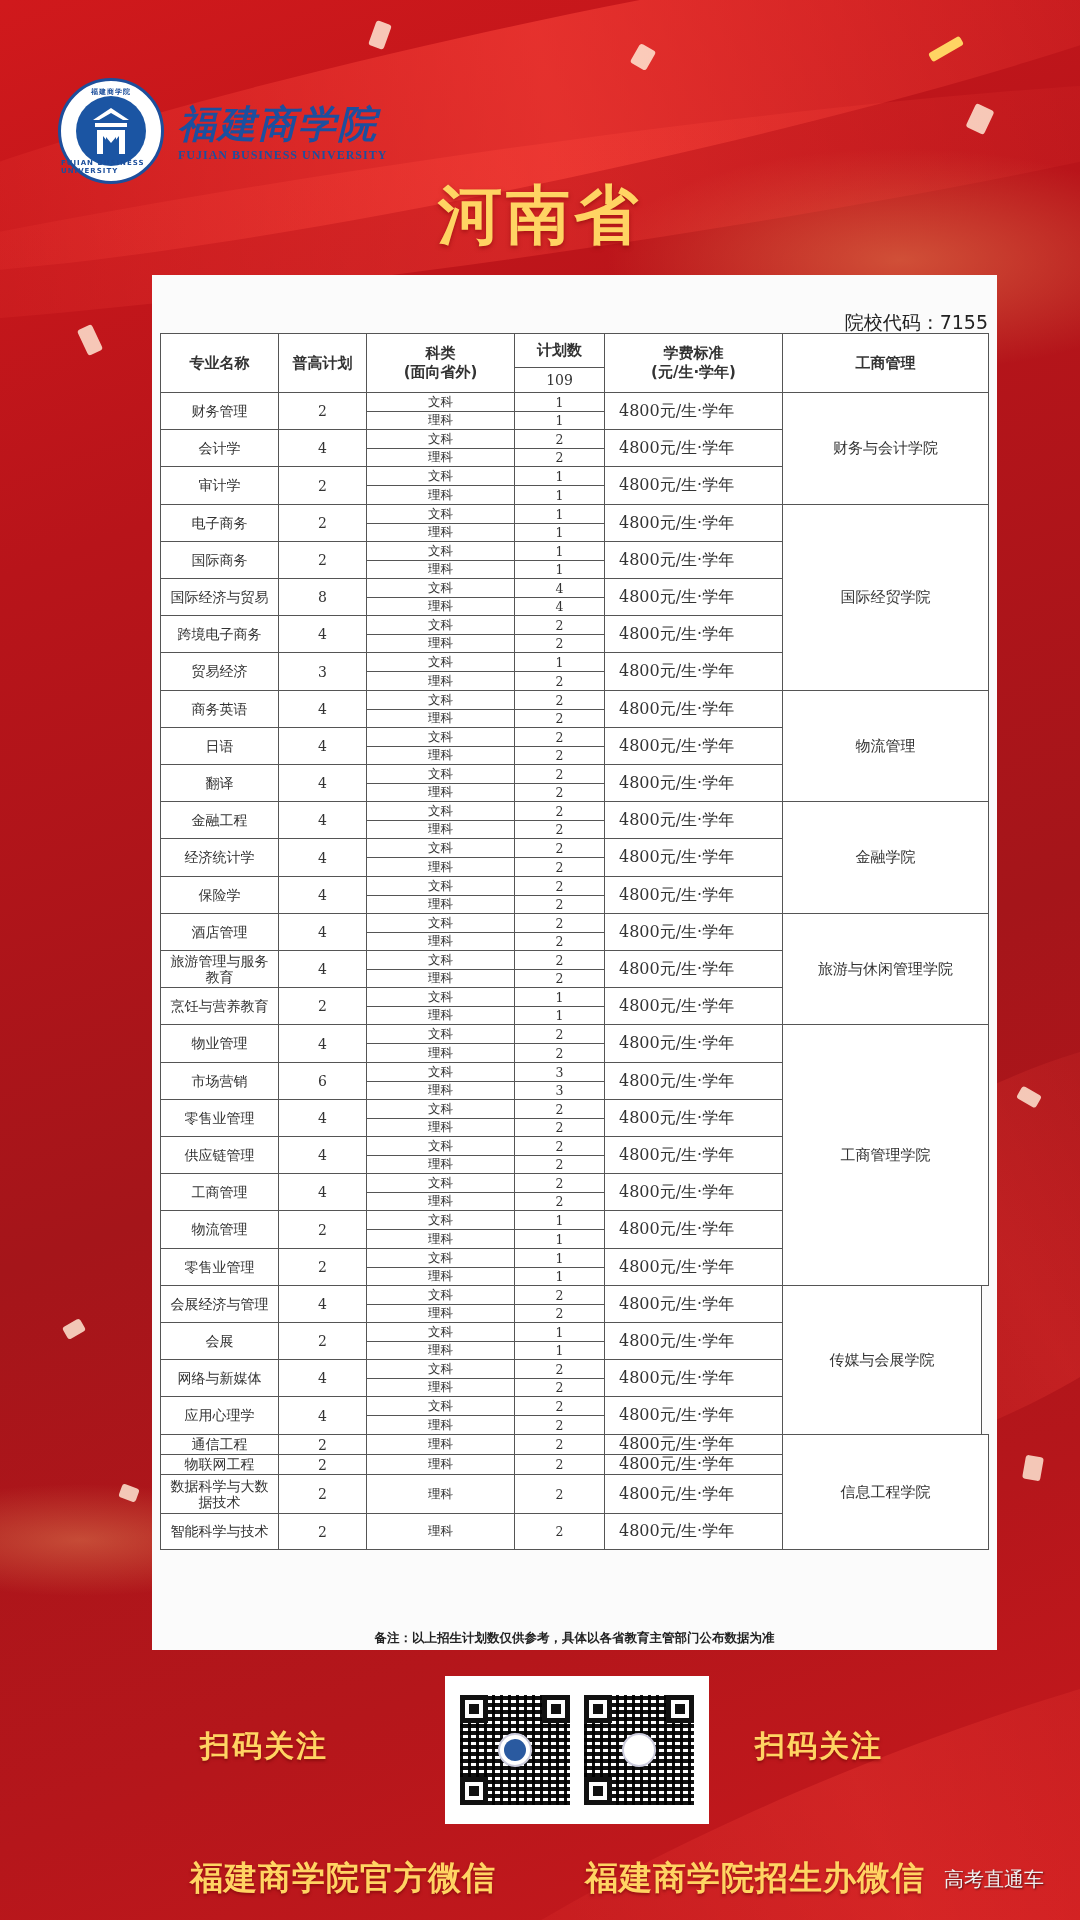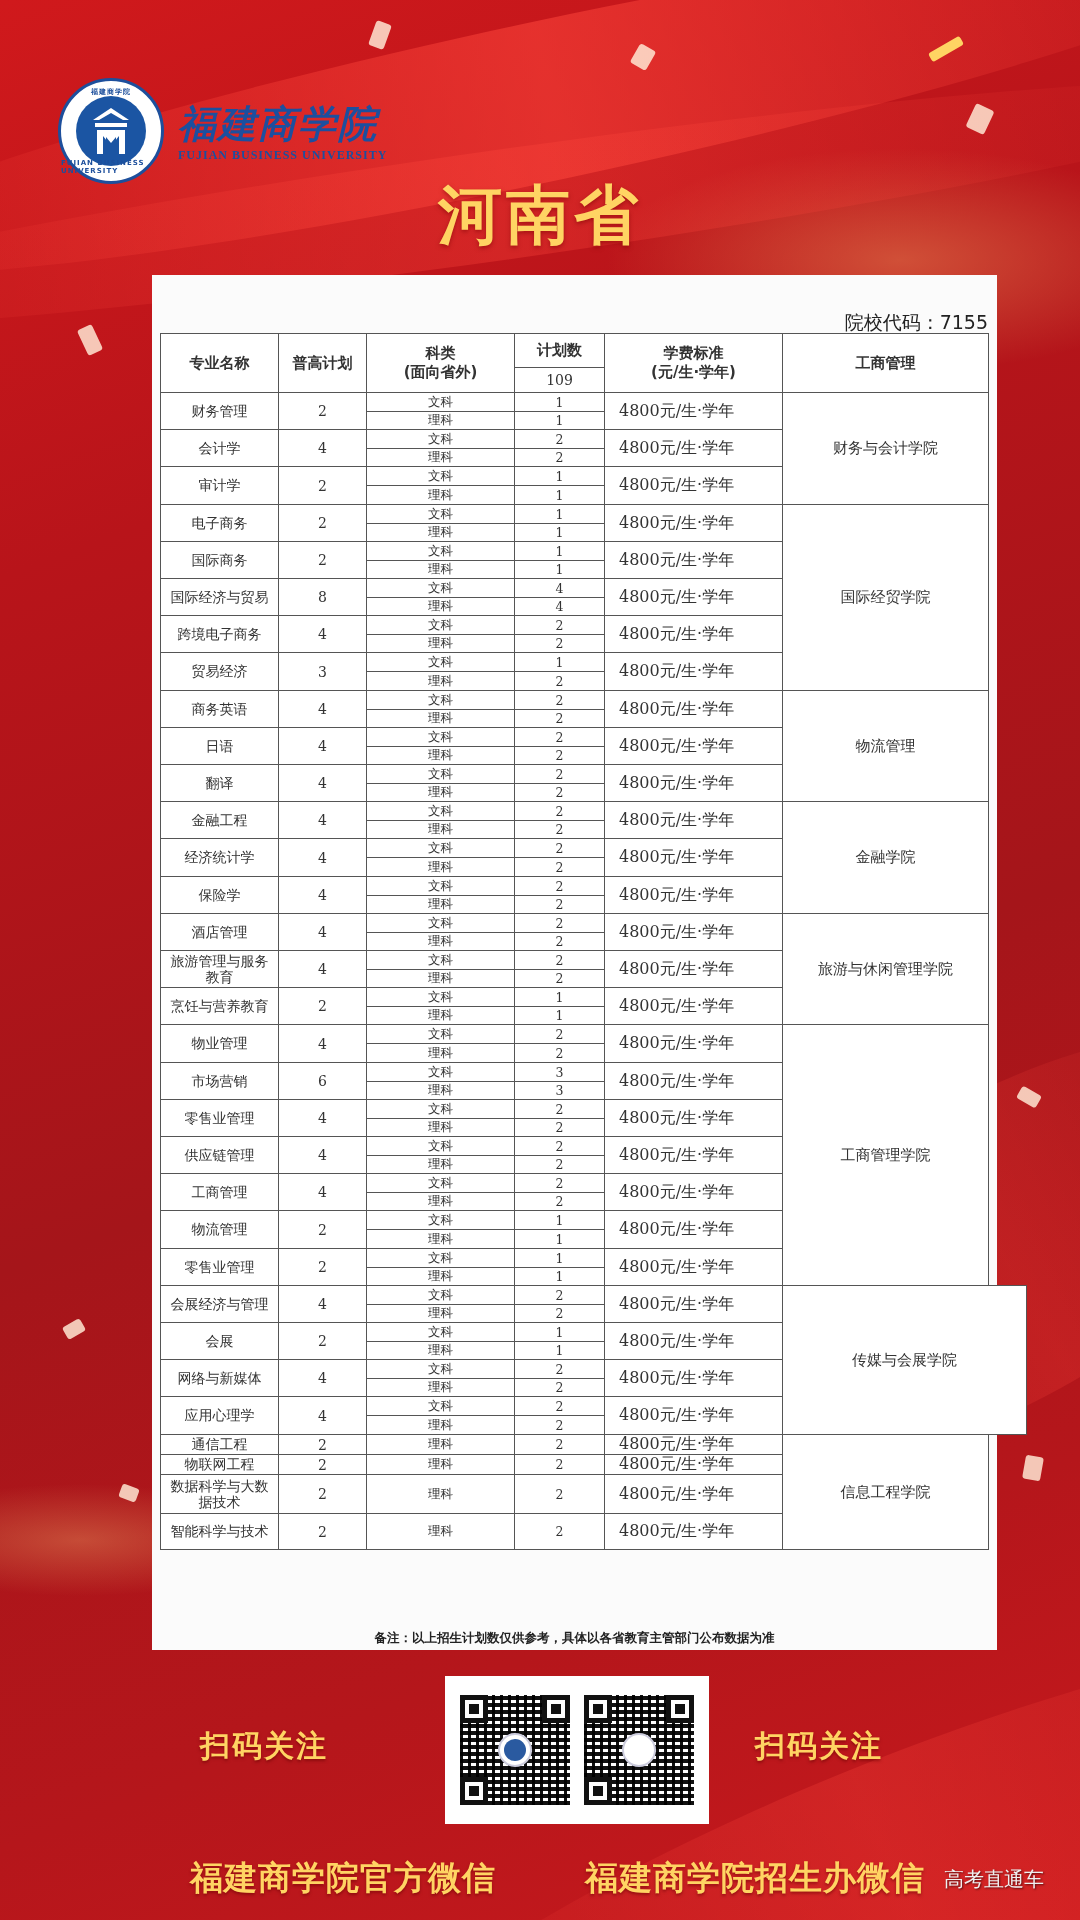--- a/index.html
+++ b/index.html
@@ -369,21 +369,21 @@
       <div class="cell num" style="left: 118px; top: 1180px; width: 89px; height: 37px; white-space: pre-line;">2</div>
       <div class="cell sub" style="left: 206px; top: 1180px; width: 149px; height: 37px; white-space: pre-line;">理科</div>
       <div class="cell sub" style="left: 354px; top: 1180px; width: 91px; height: 37px; white-space: pre-line;">2</div>
       <div class="cell fee" style="left: 444px; top: 1180px; width: 179px; height: 37px; white-space: pre-line;">4800元/生·学年</div>
       <div class="cell college" style="left: 622px; top: 59px; width: 207px; height: 113px; white-space: pre-line;">财务与会计学院</div>
       <div class="cell college" style="left: 622px; top: 171px; width: 207px; height: 187px; white-space: pre-line;">国际经贸学院</div>
       <div class="cell college" style="left: 622px; top: 357px; width: 207px; height: 112px; white-space: pre-line;">物流管理</div>
       <div class="cell college" style="left: 622px; top: 468px; width: 207px; height: 113px; white-space: pre-line;">金融学院</div>
       <div class="cell college" style="left: 622px; top: 580px; width: 207px; height: 112px; white-space: pre-line;">旅游与休闲管理学院</div>
       <div class="cell college" style="left: 622px; top: 691px; width: 207px; height: 262px; white-space: pre-line;">工商管理学院</div>
-      <div class="cell college" style="left: 622px; top: 952px; width: 245px; height: 150px; white-space: pre-line;">传媒与会展学院</div>
+      <div class="cell college" style="left: 622px; top: 952px; width: 200px; height: 150px; white-space: pre-line;">传媒与会展学院</div>
       <div class="cell college" style="left: 622px; top: 1101px; width: 207px; height: 116px; white-space: pre-line;">信息工程学院</div>
     </div>
   <div class="note">备注：以上招生计划数仅供参考，具体以各省教育主管部门公布数据为准</div>
 </div>
 
 <div class="scan left">扫码关注</div>
 <div class="qr-box">
   <div class="qr">
     <div class="finder f1"></div>
       <div class="finder f2"></div>

